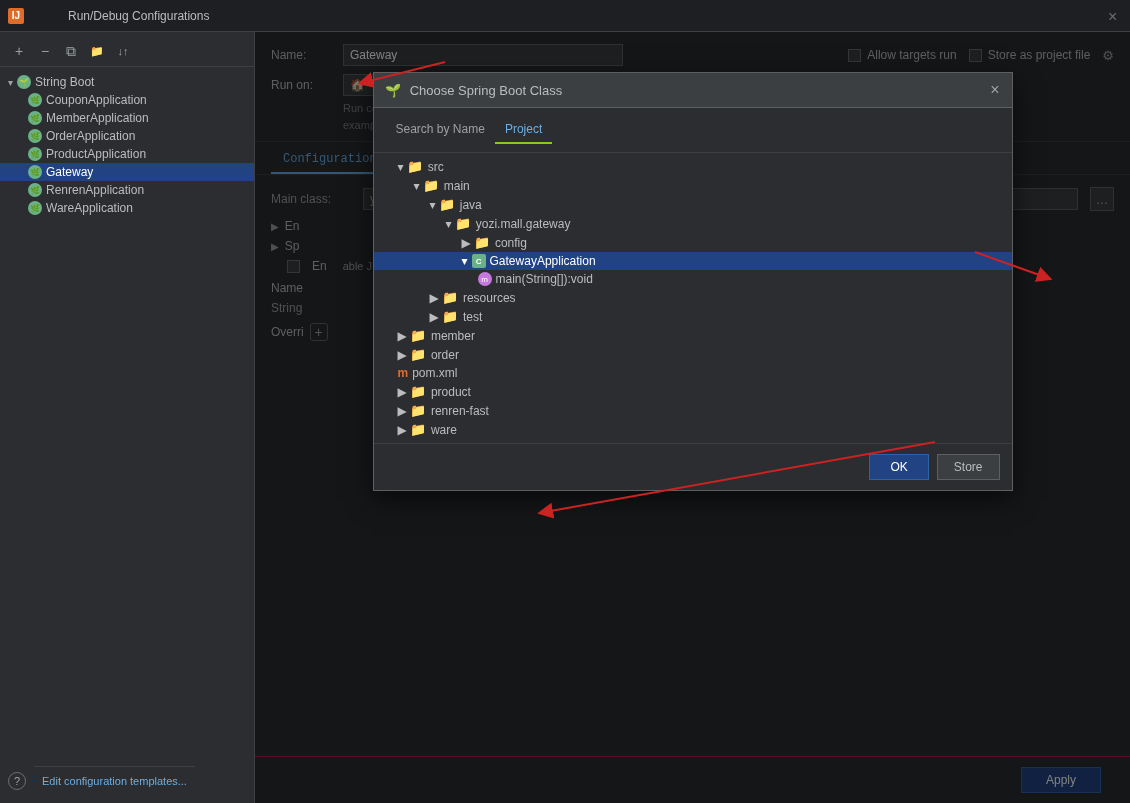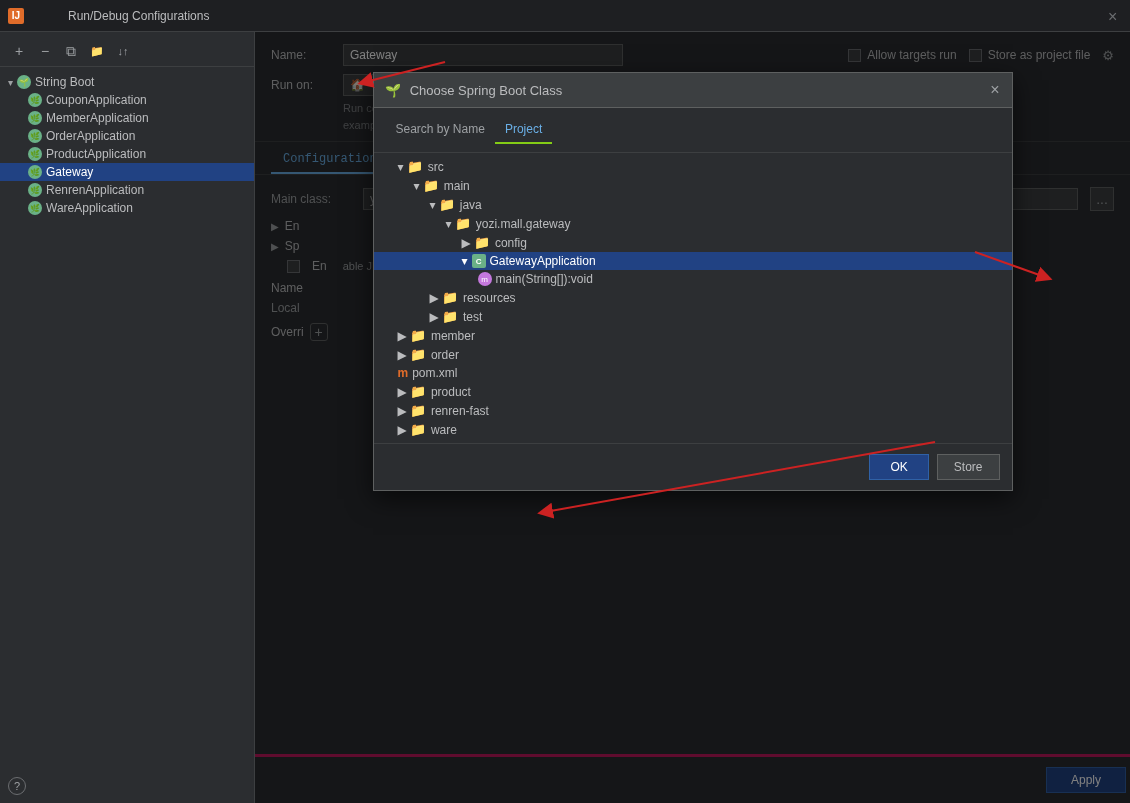--- a/index.html
+++ b/index.html
@@ -437,22 +437,22 @@
       font-size: 12px;
       cursor: pointer;
     }
 
     
     .bottom-bar {
       display: flex;
       justify-content: flex-end;
       align-items: flex-end;
       gap: 8px;
-      padding: 10px 4px;
-      border-top: 3px solid #be185d;
+      padding: 10px 29px;
+      border-top: 1px solid #be185d;
     }
     .apply-btn {
       background: #214283;
       border: 1px solid #3061a6;
       color: #ffffff;
       padding: 5px 24px;
       font-size: 12px;
       cursor: pointer;
     }
 
@@ -524,20 +524,21 @@
       </div>
       <div class="sidebar-item">
         <span class="spring-icon" style="background:#6ab187;">🌿</span>
         <span>WareApplication</span>
       </div>
     </div>
 
     <div style="flex:1;"></div>
     <div class="sidebar-bottom-row">
       <div class="help-btn">?</div>
+      <span class="sidebar-footer">Edit configuration templates...</span>
     </div>
   </div>
 
   <div class="content">
 
     <div class="config-header">
       <div class="name-row">
         <span class="name-label">Name:</span>
         <input class="name-input" type="text" value="Gateway" style="">
         <div style="flex:1;"></div>
@@ -595,21 +596,21 @@
         <div class="checkbox"></div>
         <span>En</span>
         <span class="jmx-text" style="margin-left:4px;">able JMX agent</span>
       </div>
 
       <div class="section-header" style="margin-top:6px;">
         <span class="section-label">Name</span>
       </div>
 
       <div class="field-row">
-        <span class="field-label">Local</span>
+        <span class="field-label">String</span>
       </div>
 
       <div class="section-header" style="margin-top:4px;">
         <span class="section-label">Overri</span>
         <div class="toolbar-btn" style="width:18px;height:18px;border:1px solid #5e6060;font-size:14px;">+</div>
       </div>
     </div>
 
     <div class="bottom-bar">
       <button class="apply-btn">Apply</button>

